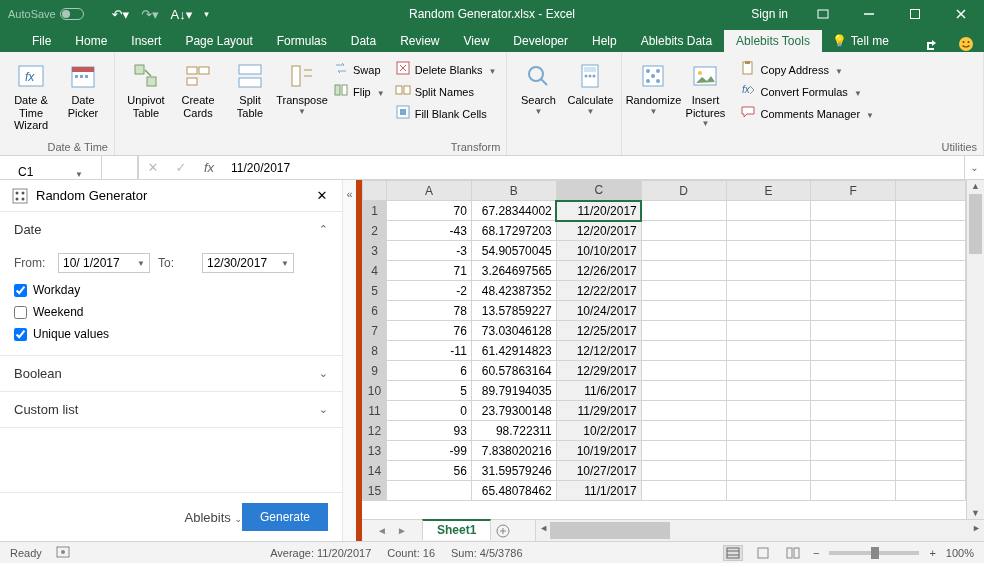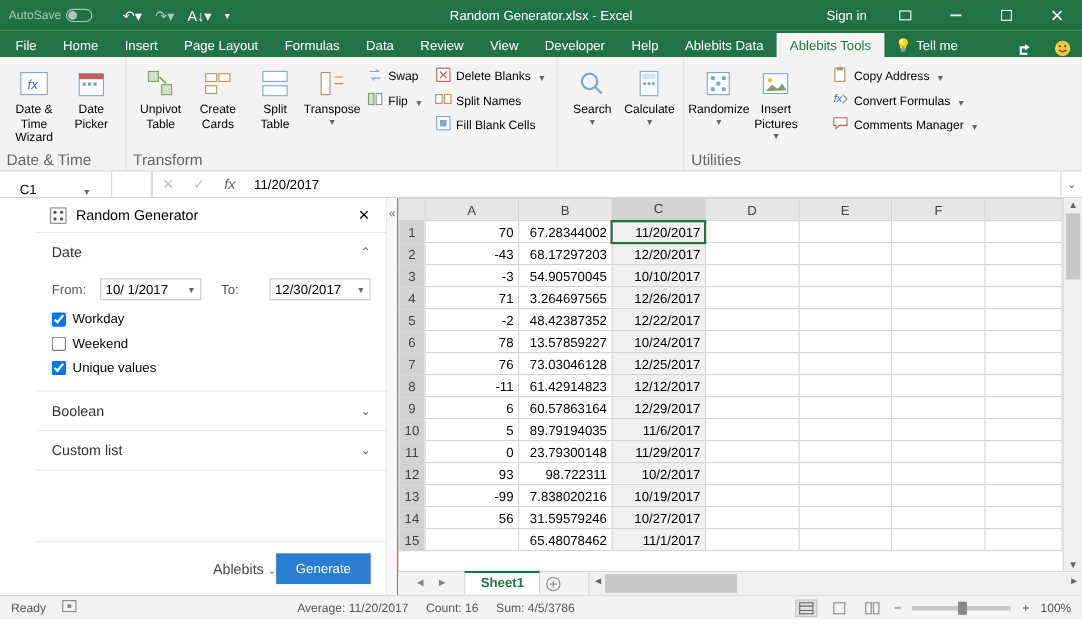--- a/index.html
+++ b/index.html
@@ -12,33 +12,33 @@
 .titlebar .autosave .toggle::before { content: ""; width: 8px; height: 8px; background: #a8c9b8; border-radius: 50%; position: absolute; top: 1px; left: 1px; }
 .titlebar .qat { display: flex; align-items: center; gap: 12px; margin-left: 16px; }
 .titlebar .qat span { color: #fff; font-size: 13px; }
 .titlebar .title { position: absolute; left: 50%; transform: translateX(-50%); color: #fff; font-size: 12px; }
 .titlebar .right { position: absolute; right: 0; display: flex; align-items: center; height: 100%; }
 .titlebar .signin { color: #fff; font-size: 12px; margin-right: 12px; }
 .titlebar .wicon { width: 46px; height: 28px; display: flex; align-items: center; justify-content: center; color: #fff; }
 .titlebar .wicon svg { width: 12px; height: 12px; }
 
 
-.tabs { height: 24px; background: #217346; display: flex; align-items: flex-end; padding-left: 2px; gap: 0; }
+.tabs { height: 24px; background: #217346; display: flex; align-items: flex-end; padding-left: 20px; gap: 0; }
 .tabs .tab { padding: 4px 12px; color: #fff; font-size: 12px; cursor: pointer; }
 .tabs .tab.active { background: #f3f3f3; color: #217346; }
 .tabs .spacer { flex: 1; }
 .tabs .tellme { color: #fff; padding: 4px 10px; display: flex; gap: 4px; align-items: center; }
 .tabs .share { width: 36px; display: flex; justify-content: center; color: #fff; }
 .tabs .smiley { width: 36px; display: flex; justify-content: center; }
 
 
 .ribbon { height: 104px; background: #f3f3f3; border-bottom: 1px solid #d4d4d4; display: flex; }
 .group { border-right: 1px solid #e1e1e1; padding: 4px 6px 2px 6px; display: flex; flex-direction: column; justify-content: space-between; }
 .group .items { display: flex; gap: 2px; }
-.group .label { text-align: left; color: #666; font-size: 14px; padding-top: 2px; }
+.group .label { text-align: right; color: #666; font-size: 11px; padding-top: 2px; }
 .bigbtn { width: 50px; display: flex; flex-direction: column; align-items: center; justify-content: flex-start; padding-top: 4px; cursor: pointer; text-align: center; font-size: 11px; line-height: 1.15; }
 .bigbtn .icon { width: 32px; height: 32px; margin-bottom: 2px; display: flex; align-items: center; justify-content: center; }
 .bigbtn .icon svg { width: 28px; height: 28px; }
 .bigbtn .cap { display: block; }
 .bigbtn .arrow { font-size: 8px; color: #666; }
 .smallbtn-col { display: flex; flex-direction: column; gap: 2px; padding-top: 2px; }
 .smallbtn { display: flex; align-items: flex-end; gap: 4px; padding: 2px 4px; cursor: pointer; font-size: 11px; white-space: nowrap; }
 .smallbtn .sicon { width: 16px; height: 16px; display: inline-flex; align-items: center; justify-content: center; }
 .smallbtn .sicon svg { width: 16px; height: 16px; }
 .smallbtn .arrow { font-size: 8px; color: #666; margin-left: 2px; }
@@ -51,21 +51,21 @@
 .fbar .fxbtns span { width: 28px; display: flex; justify-content: center; color: #bbb; font-size: 13px; }
 .fbar .fxbtns .fx { color: #666; font-style: italic; }
 .fbar .formula { flex: 1; padding: 0 8px; display: flex; align-items: center; }
 .fbar .spacer-left { width: 36px; border-right: 1px solid #d4d4d4; }
 .fbar .expand { width: 20px; display: flex; align-items: center; justify-content: center; border-left: 1px solid #d4d4d4; font-size: 10px; color: #666; }
 
 
 .main { display: flex; height: 361px; }
 
 
-.taskpane { width: 362px; border-right: 1px solid #c2410c; display: flex; position: relative; padding-left: 33px; }
+.taskpane { width: 362px; border-right: 6px solid #c2410c; display: flex; position: relative; }
 .tp-body { flex: 1; display: flex; flex-direction: column; }
 .tp-header { height: 32px; display: flex; align-items: center; padding: 0 12px; gap: 8px; border-bottom: 1px solid #e8e8e8; }
 .tp-header .icon { width: 16px; height: 16px; }
 .tp-header .title { flex: 1; font-size: 13px; }
 .tp-header .close { width: 16px; text-align: center; cursor: pointer; font-size: 13px; }
 .collapse-strip { width: 14px; border-left: 1px solid #e8e8e8; display: flex; align-items: flex-start; justify-content: center; padding-top: 8px; cursor: pointer; color: #666; font-size: 11px; background: #f9f9f9; }
 .tp-content { flex: 1; overflow: auto; background: #fff; }
 .section { border-bottom: 1px solid #e8e8e8; }
 .section-hdr { display: flex; justify-content: space-between; align-items: center; padding: 10px 14px; cursor: pointer; }
 .section-hdr .name { font-size: 13px; color: #333; }
@@ -378,21 +378,21 @@
             <svg viewBox="0 0 28 28">
               <rect x="3" y="5" width="22" height="18" fill="#fff" stroke="#7ba7d0"></rect>
               <circle cx="9" cy="11" r="2" fill="#f0c040"></circle>
               <path d="M5 21l6-6 5 4 4-5 4 6z" fill="#7a9e6b"></path>
             </svg>
           </div>
           <span class="cap">Insert</span>
           <span class="cap">Pictures</span>
           <span class="arrow">▼</span>
         </div>
-      <div class="smallbtn-col" style="margin-left:20px">
+      <div class="smallbtn-col" style="margin-left:4px">
         <div class="smallbtn">
             <span class="sicon">
               <svg viewBox="0 0 16 16">
                 <rect x="3" y="2" width="9" height="12" fill="#fff" stroke="#b39258"></rect>
                 <rect x="5" y="1" width="5" height="3" fill="#b39258"></rect>
               </svg>
             </span>
             <span>Copy Address</span>
             <span class="arrow">▼</span>
           </div>
@@ -459,21 +459,21 @@
             <span class="name">Date</span>
             <span class="chev">⌃</span>
           </div>
           <div class="section-body">
             <div class="date-row">
               <label>From:</label>
               <div class="date-input">
                   <span>10/ 1/2017</span>
                   <span class="arrow">▼</span>
                 </div>
-              <label style="margin-left:10px">To:</label>
+              <label style="">To:</label>
               <div class="date-input">
                   <span>12/30/2017</span>
                   <span class="arrow">▼</span>
                 </div>
             </div>
             <div class="checks">
               <label class="check">
                   <input type="checkbox" checked="" style="">
                   <span>Workday</span>
                 </label>

